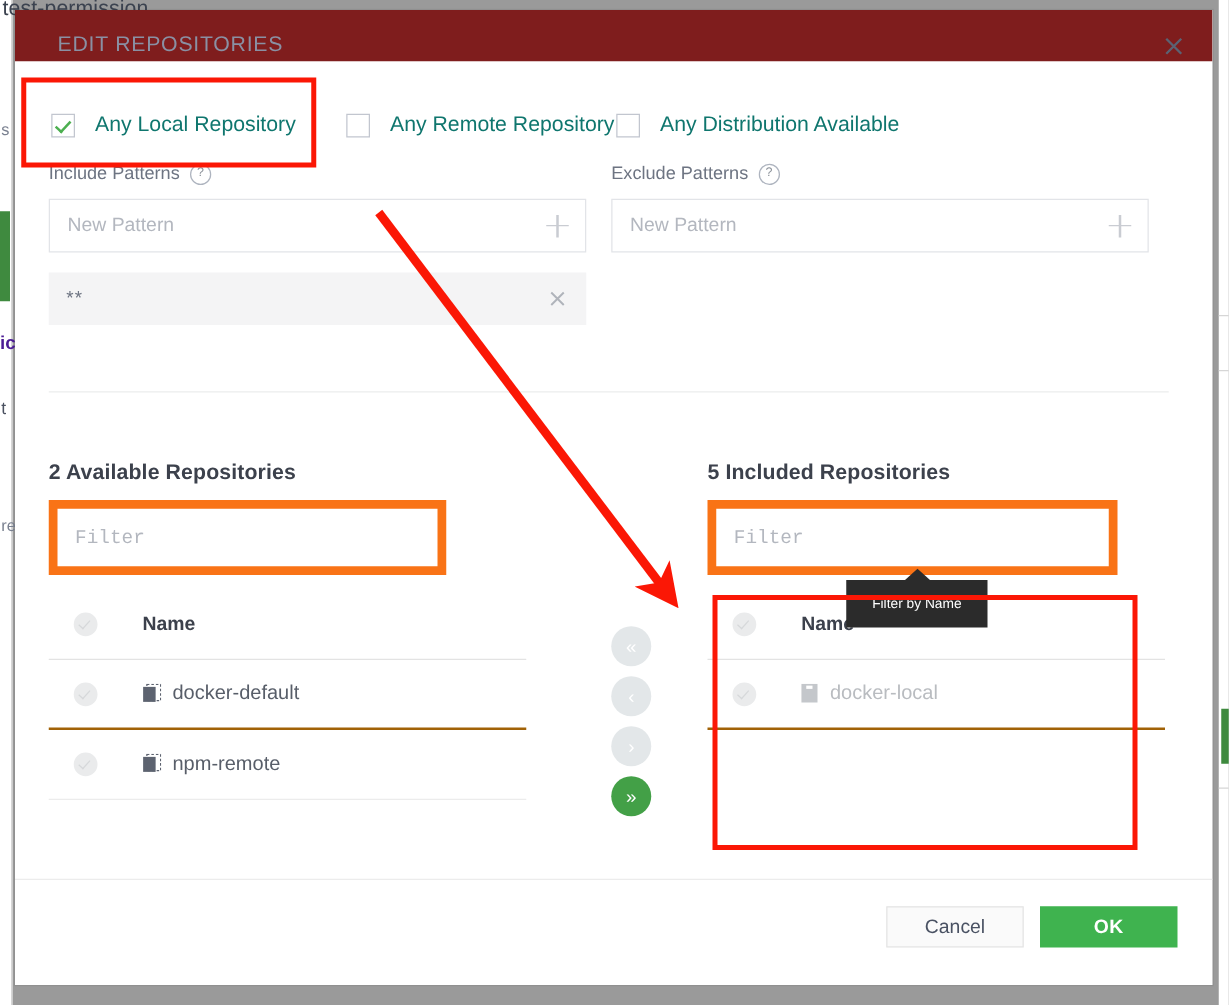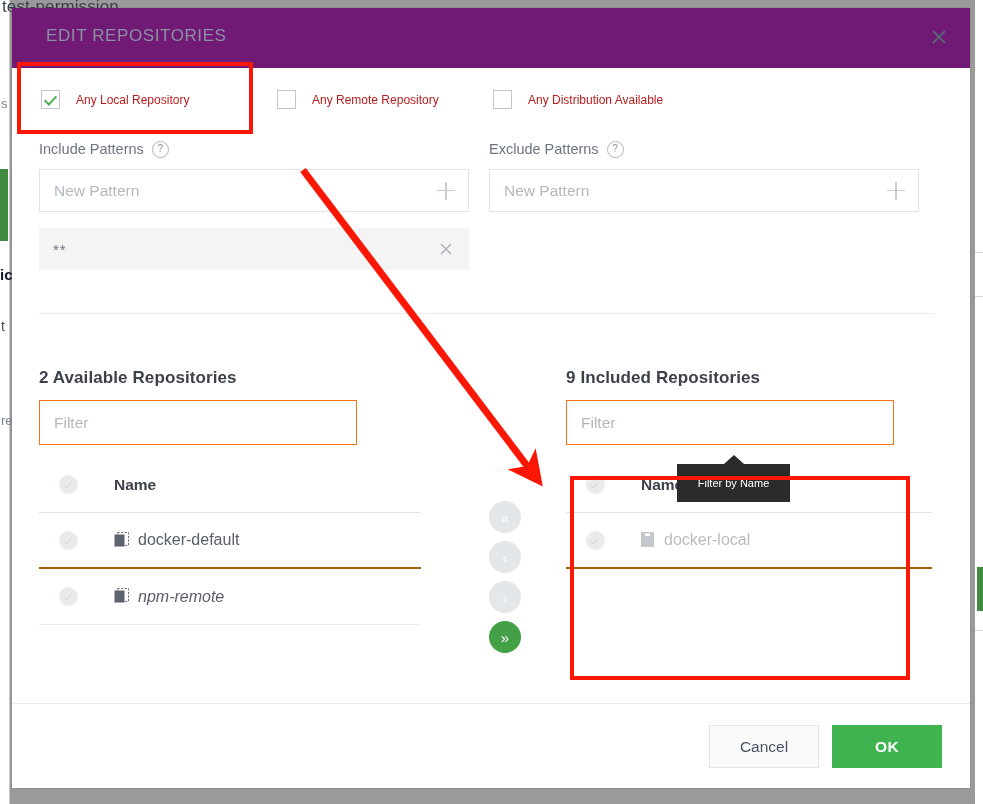--- a/index.html
+++ b/index.html
@@ -43,21 +43,21 @@
     white-space: nowrap;
     letter-spacing: .1px;
   }
   .bg-frag {
     position: absolute;
     font-size: 13px;
     color: #7a8190;
     white-space: nowrap;
   }
   .bg-frag.f1 { left: 1px; top: 96px; }
-  .bg-frag.f2 { left: 0px; top: 266px; color:#0f172a; font-weight:600; font-size:15px;}
+  .bg-frag.f2 { left: 0px; top: 266px; color:#4c1d95; font-weight:600; font-size:15px;}
   .bg-frag.f3 { left: 1px; top: 318px; color:#4a5160; font-size:14px;}
   .bg-frag.f4 { left: 1px; top: 413px; }
   .bg-right-strip {
     position: absolute;
     right: 0; top: 0;
     width: 8px; height: 804px;
     background: #ffffff;
   }
   .bg-right-green {
     position: absolute;
@@ -79,22 +79,22 @@
     width: 958px;
     height: 780px;
     background: #ffffff;
     box-shadow: 0 0 0 1px rgba(0,0,0,.06);
     box-sizing: border-box;
     overflow: hidden;
   }
 
   .modal-header {
     position: relative;
-    height: 60px;
-    background: #701a75;
+    height: 41px;
+    background: #7f1d1d;
     box-sizing: border-box;
   }
   .modal-title {
     position: absolute;
     left: 34px;
     top: 18px;
     font-size: 17px;
     letter-spacing: 0.6px;
     color: #8a90a3;
     font-weight: 400;
@@ -144,29 +144,29 @@
     left: 5px;
     top: 2px;
     width: 5px;
     height: 10px;
     border: solid #4caf50;
     border-width: 0 2.2px 2.2px 0;
     transform: rotate(43deg);
   }
   .cb-label {
     margin-left: 16px;
-    font-size: 12px;
-    color: #b91c1c;
+    font-size: 17px;
+    color: #0f766e;
     white-space: nowrap;
   }
 
   
   .patterns {
     position: absolute;
-    top: 130px;
+    top: 120px;
     left: 0;
     width: 100%;
     height: 175px;
   }
   .pat-col { position: absolute; top: 0; }
   .pat-col.left { left: 27px; width: 430px; }
   .pat-col.right { left: 477px; width: 430px; }
 
   .pat-label {
     font-size: 14.5px;
@@ -260,25 +260,26 @@
   .pane.right { left: 554px; width: 328px; }
 
   .pane-title {
     font-size: 17px;
     font-weight: 700;
     color: #3c414c;
     letter-spacing: .1px;
   }
   .pane-filter {
     margin-top: 12px;
-    height: 45px;
-    border: 1px solid #f97316;
+    height: 60px;
+    border: 7px solid #f97316;
     background: #fff;
     position: relative;
     box-sizing: border-box;
+    font-family: Liberation Mono, monospace;
   }
   .pane.left  .pane-filter { width: 318px; }
   .pane.right .pane-filter { width: 328px; }
   .pane-filter .ph {
     position: absolute;
     left: 14px; top: 50%;
     transform: translateY(-50%);
     font-size: 15.5px;
     color: #b3b7bf;
   }
@@ -288,21 +289,21 @@
   .pane.right .table { width: 366px; }
 
   .trow {
     display: flex;
     align-items: center;
     height: 56px;
     border-bottom: 2px solid #a16207;
     box-sizing: border-box;
   }
   .trow.header { border-bottom: 1px solid #e3e3e3; }
-  .trow.last { border-bottom: 1px solid #ececec; font-style: italic; }
+  .trow.last { border-bottom: 1px solid #ececec; }
 
   .radio {
     width: 19px; height: 19px;
     border-radius: 50%;
     background: #eaebec;
     margin-left: 20px;
     flex: 0 0 auto;
     position: relative;
     cursor: pointer;
   }
@@ -385,21 +386,21 @@
     position: absolute;
     left: 0;
     bottom: 0;
     width: 100%;
     height: 84px;
     border-top: 1px solid #ececec;
   }
   .btn {
     position: absolute;
     top: 21px;
-    height: 43px;
+    height: 33px;
     display: flex;
     align-items: center;
     justify-content: center;
     font-size: 15.5px;
     cursor: pointer;
     box-sizing: border-box;
   }
   .btn.cancel {
     right: 151px;
     width: 110px;
@@ -549,21 +550,21 @@
     </div>
 
     <div class="xfer">
       <div class="xbtn">«</div>
       <div class="xbtn">‹</div>
       <div class="xbtn">›</div>
       <div class="xbtn green">»</div>
     </div>
 
     <div class="pane right">
-      <div class="pane-title">9 Included Repositories</div>
+      <div class="pane-title">5 Included Repositories</div>
       <div class="pane-filter">
         <span class="ph">Filter</span>
       </div>
       <div class="table">
         <div class="trow header">
           <span class="radio"></span>
           <span class="cell-name" style="color:#3c414c">Name</span>
         </div>
         <div class="trow">
           <span class="radio"></span>

